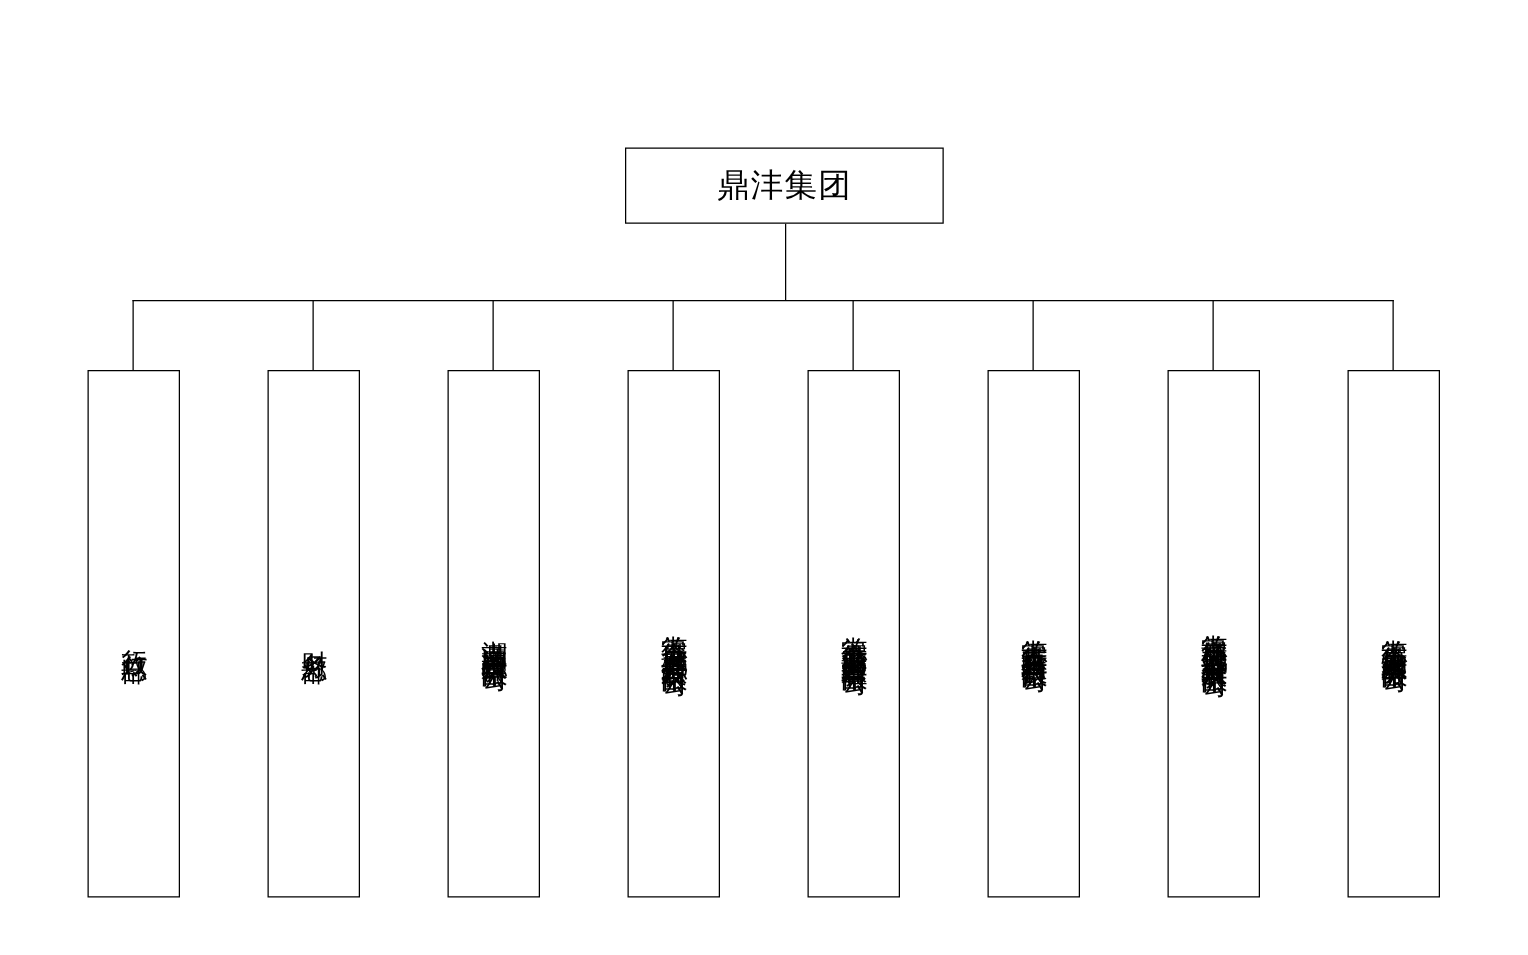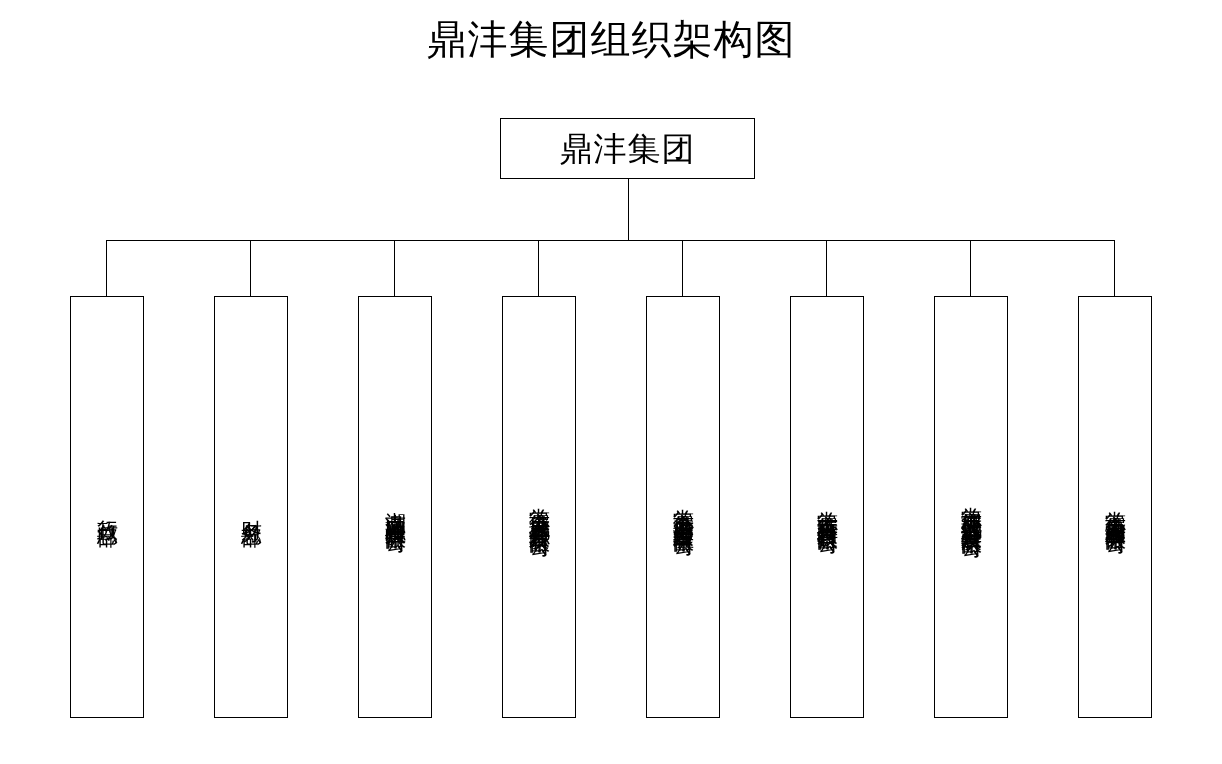--- a/index.html
+++ b/index.html
@@ -48,21 +48,21 @@
     height: 61px;
     border: 1px solid #000000;
     box-sizing: border-box;
     background: #ffffff;
     display: flex;
     align-items: center;
     justify-content: center;
   }
   #root-node .node-label {
     font-family: "Liberation Serif", "DejaVu Serif", serif;
-    font-size: 33px;
+    font-size: 26px;
     line-height: 30px;
     letter-spacing: 1px;
     white-space: nowrap;
   }
 
   
   .connector {
     position: absolute;
     background: #000000;
   }
@@ -108,21 +108,20 @@
     text-align: center;
     white-space: nowrap;
     height: auto;
   }
 </style>
 </head>
 <body>
 
 <div id="chart-canvas">
 
-  <div id="chart-title">鼎沣集团组织架构图</div>
 
   <div id="root-node">
     <span class="node-label">鼎沣集团</span>
   </div>
 
   <div class="connector" id="root-stem"></div>
   <div class="connector" id="horizontal-bus"></div>
 
   <div class="connector child-stem" style="left:106px;"></div>
   <div class="connector child-stem" style="left:250px;"></div>

